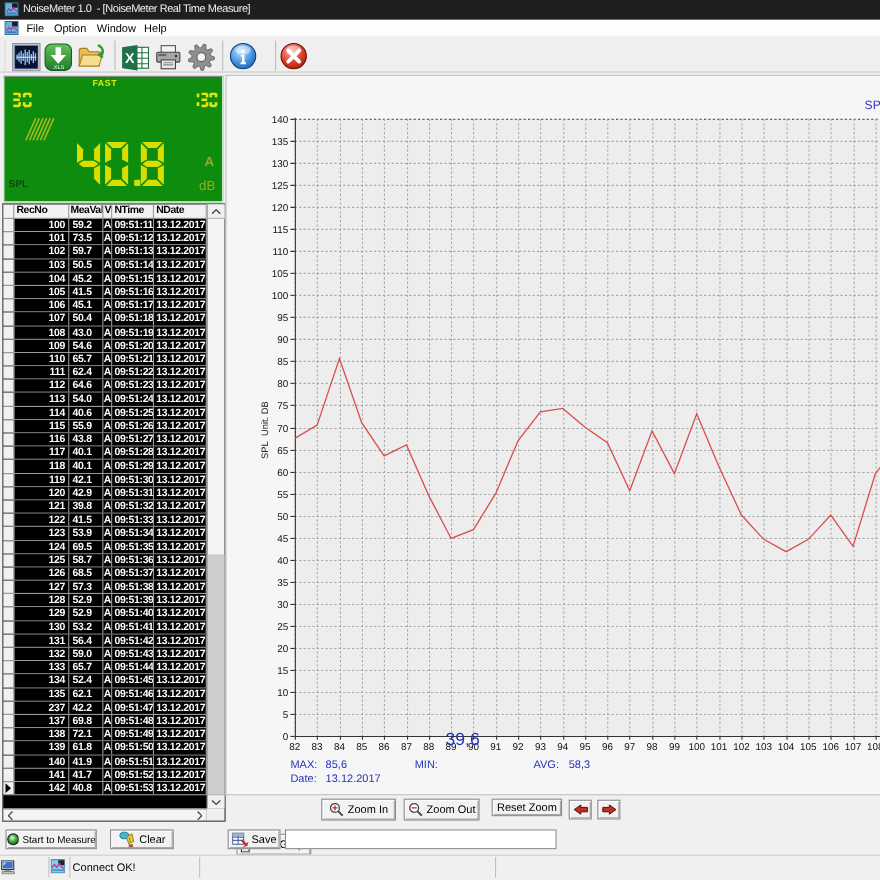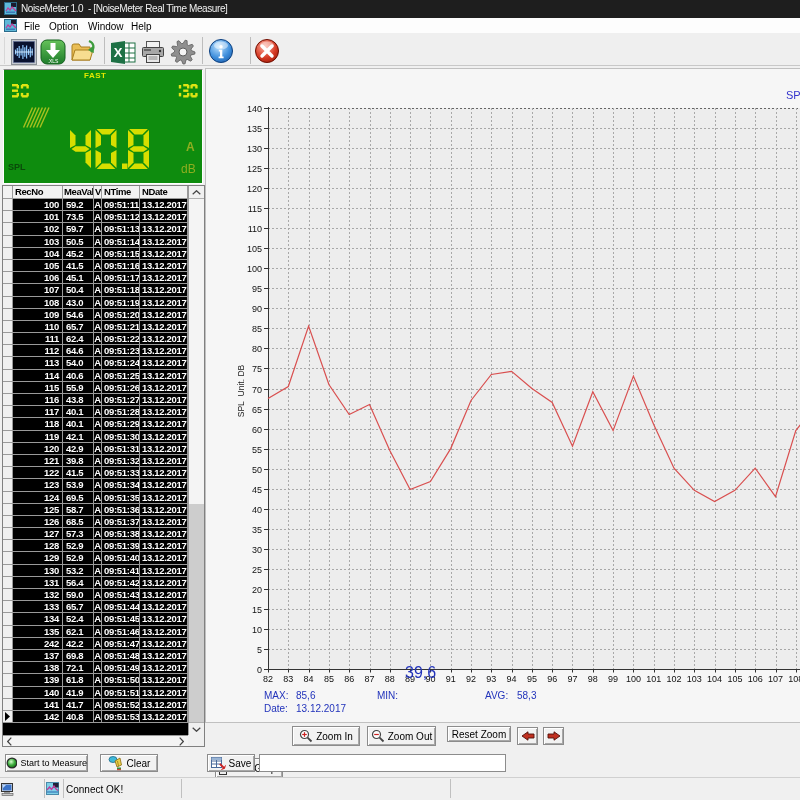--- a/index.html
+++ b/index.html
@@ -485,21 +485,21 @@
       <div class="tr">
         <div class="ind"></div>
         <div class="c1">135</div>
         <div class="c2">62.1</div>
         <div class="c3">A</div>
         <div class="c4">09:51:46</div>
         <div class="c5">13.12.2017</div>
       </div>
       <div class="tr">
         <div class="ind"></div>
-        <div class="c1">242</div>
+        <div class="c1">237</div>
         <div class="c2">42.2</div>
         <div class="c3">A</div>
         <div class="c4">09:51:47</div>
         <div class="c5">13.12.2017</div>
       </div>
       <div class="tr">
         <div class="ind"></div>
         <div class="c1">137</div>
         <div class="c2">69.8</div>
         <div class="c3">A</div>

